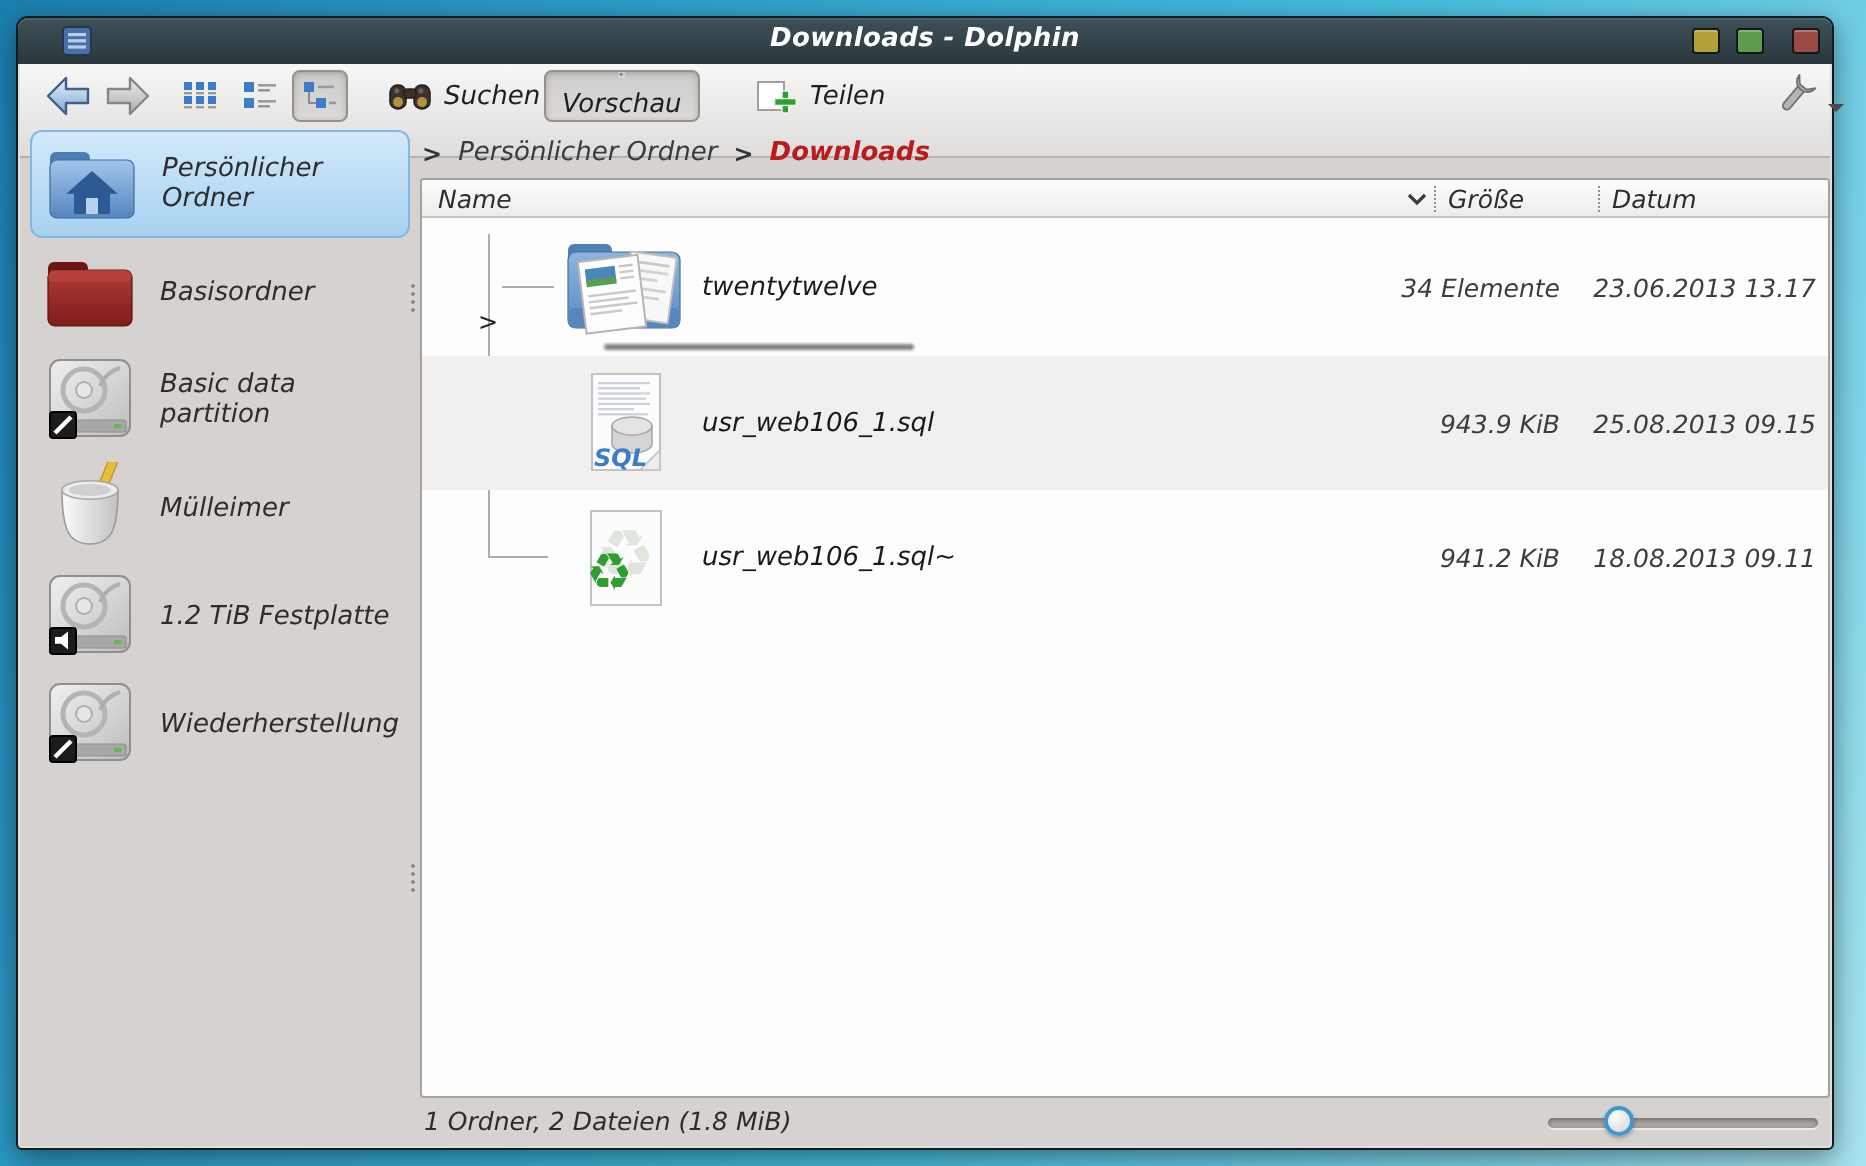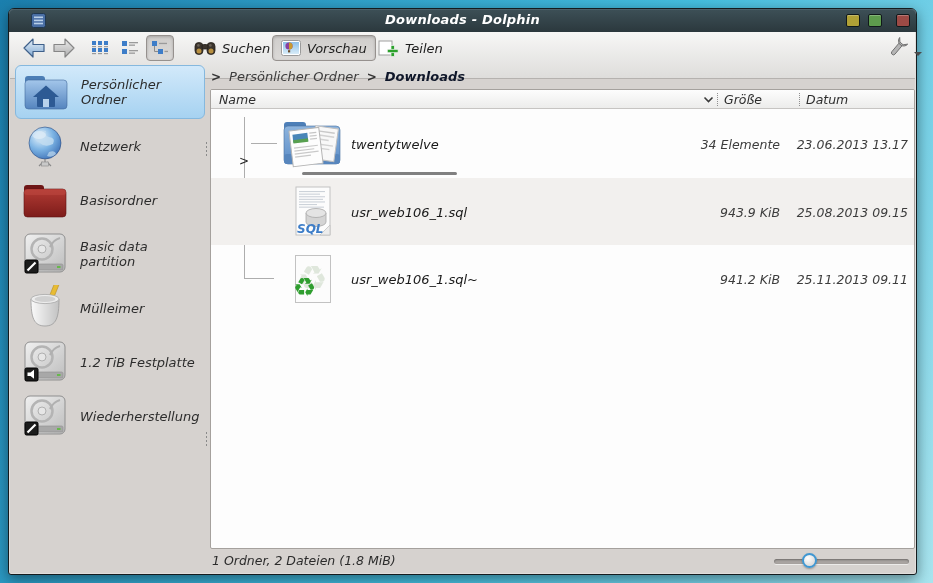--- a/index.html
+++ b/index.html
@@ -21,26 +21,26 @@
   .tb-min { left:837px; background:#b1a136; }
   .tb-max { left:859px; background:#5d9b4d; }
   .tb-close { left:887px; background:#9c4a45; }
   
   .toolbar { position:absolute; left:1px; right:1px; top:23px; height:47px;
     background:linear-gradient(#f7f7f6,#dedddb); border-bottom:1px solid #b5b2af; }
   .tool-label { font-size:13px; color:#1e1e1e; }
   .nav-arrow { position:absolute; top:5px; width:24px; height:22px; }
   .view-btn { position:absolute; top:3px; width:28px; height:26px; display:flex; align-items:center; justify-content:center; border-radius:4px; }
   .pressed { border:1px solid #96918e; background:linear-gradient(#cfcdcb,#dbd9d7);
-    box-shadow:inset 0 1px 3px rgba(0,0,0,.2); }
+    box-shadow:inset 0 1px 3px rgba(0,0,0,.2);flex-direction:column; }
   .tool-item { position:absolute; top:3px; height:26px; display:flex; align-items:center; gap:6px; padding:0 8px; border-radius:4px; }
   
   .breadcrumb { position:absolute; left:202px; top:55px; height:25px; display:flex; align-items:center; gap:8px; font-size:13px; color:#3c3c3c; }
   .crumb-sep { font-weight:bold; color:#333; font-size:12px; }
-  .crumb-current { font-weight:bold; color:#0f172a; }
+  .crumb-current { font-weight:bold; color:#b91c1c; }
   
   .sidebar { position:absolute; left:3px; top:56px; width:196px; bottom:27px; }
   .side-item { position:relative; height:54px; margin:0 3px; display:flex; align-items:center; gap:12px; padding-left:7px; border-radius:6px; }
   .side-item.selected { background:linear-gradient(#d2e9fa,#a6d2f1); border:1px solid #85b8de; }
   .side-label { font-size:13px; color:#2d2d2d; }
   .side-ic { width:46px; height:46px; flex:0 0 46px; display:flex; align-items:center; justify-content:center; }
   
   .view { position:absolute; left:201px; top:80px; width:705px; height:460px;
     background:#fdfdfd; border:1px solid #a5a19d; border-radius:2px; overflow:hidden; }
   .vheader { position:absolute; left:0; top:0; right:0; height:19px;
@@ -256,33 +256,20 @@
             <rect x="2" y="5" width="20" height="12" rx="3" fill="#4b7db5"></rect>
             <rect x="2" y="9" width="42" height="29" rx="3.5" fill="url(#fhg)" stroke="#41699c" stroke-width="0.6"></rect>
             <path d="M10 26 L23 14.5 L36 26 Z" fill="#2d5a94"></path>
             <rect x="14" y="25" width="18" height="11" rx="1" fill="#2d5a94"></rect>
             <rect x="20" y="28" width="6" height="8" fill="#b8d2ec"></rect>
           </svg>
         </span>
         <span class="side-label">Persönlicher Ordner</span>
       </div>
 
-      <div class="side-item">
-        <span class="side-ic">
-          <svg width="46" height="46" viewBox="0 0 46 46">
-            <circle cx="23" cy="20" r="16" fill="url(#glg)" stroke="#2a4a80" stroke-width="0.6"></circle>
-            <path d="M12 13 q5-7 12-5 q-2 5 3 6 q7 1 4 7 q-8 4-13-1 q-6-3-6-7" fill="#c2dcf0" opacity="0.85"></path>
-            <path d="M27 29 q6-2 7 2 q-4 4-9 2 z" fill="#c2dcf0" opacity="0.7"></path>
-            <ellipse cx="17" cy="12" rx="7" ry="4" fill="#ffffff" opacity="0.35"></ellipse>
-            <path d="M23 36 v4 M17 43 l4-4 M29 43 l-4-4" stroke="#8a8a8a" stroke-width="1.2" fill="none"></path>
-            <rect x="19.5" y="39" width="7" height="4" fill="#c9c9c9" stroke="#888" stroke-width="0.6"></rect>
-          </svg>
-        </span>
-        <span class="side-label">Netzwerk</span>
-      </div>
 
       <div class="side-item">
         <span class="side-ic">
           <svg width="46" height="42" viewBox="0 0 46 42">
             <rect x="2" y="6" width="20" height="12" rx="3" fill="#6e1616"></rect>
             <rect x="2" y="10" width="42" height="28" rx="3.5" fill="url(#rfg)" stroke="#5e1210" stroke-width="0.6"></rect>
             <rect x="2" y="10" width="42" height="6" rx="3" fill="#c04a42" opacity="0.5"></rect>
           </svg>
         </span>
         <span class="side-label">Basisordner</span>
@@ -435,21 +422,21 @@
 
       <div class="row" style="top:155px; height:67px">
         <span class="ficon" style="left:80px; top:8px; width:44px; height:52px">
           <span class="page-icon">
             <span class="recycle-big">♻</span>
             <span class="recycle-small">♻</span>
           </span>
         </span>
         <span class="fname">usr_web106_1.sql~</span>
         <span class="fsize">941.2 KiB</span>
-        <span class="fdate">25.11.2013 09.11</span>
+        <span class="fdate">18.08.2013 09.11</span>
       </div>
     </div>
 
     <div class="statusbar">
       <span class="status-text">1 Ordner, 2 Dateien (1.8 MiB)</span>
       <div class="slider-track">
         <div class="slider-handle" style="left: calc(26% - 7px);"></div>
       </div>
     </div>
 

